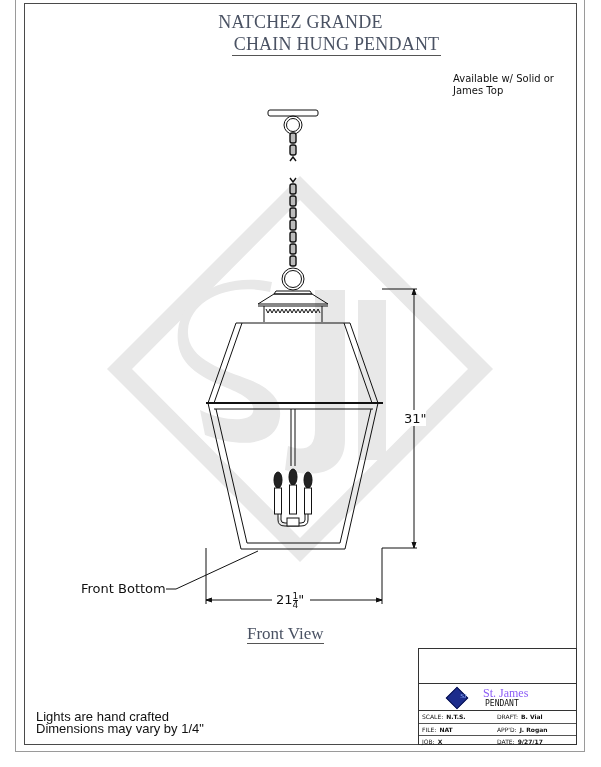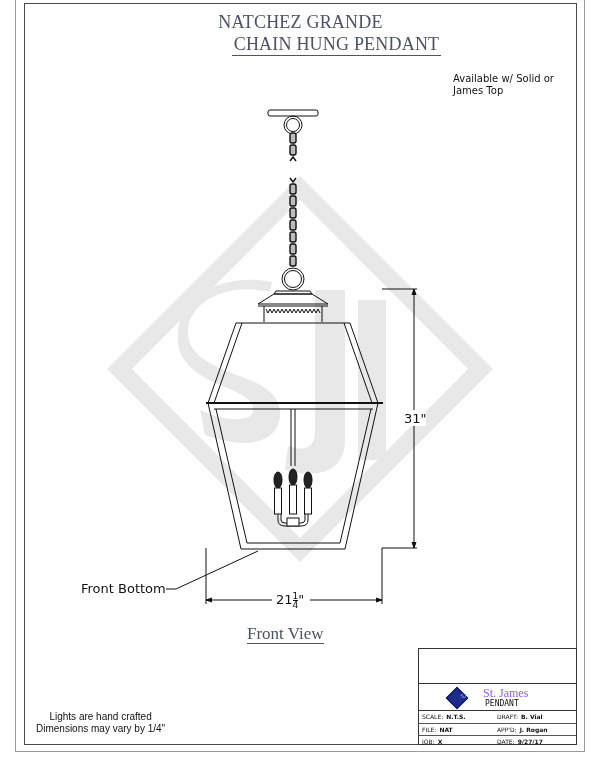--- a/index.html
+++ b/index.html
@@ -10,21 +10,21 @@
   .title1 { top:12px; }
   .title2 { top:34px;padding-left:36px; }
   .title2 span { border-bottom:1.5px solid #555; padding:0 2px 1px; }
   .note-top { position:absolute; left:453px; top:73px; font-family:"DejaVu Sans", sans-serif; font-size:10px; line-height:12px; color:#111; }
   .drawing { position:absolute; left:0; top:0; }
   .lbl-cad { font-family:"DejaVu Sans", sans-serif; color:#111; position:absolute; }
   .open-bottom { left:81px; top:581px; font-size:13px; }
   .height-dim { left:404px; top:411px; font-size:13px; }
   .width-dim { left:276px; top:592px; font-size:13px; }
   .front-view { position:absolute; left:247px; top:624px; font-family:"Liberation Serif", serif; font-size:17px; color:#4a5263; border-bottom:1.5px solid #555; line-height:19px; }
-  .notes-bottom { position:absolute; left:36px; top:711px; font-size:10px; line-height:12px; color:#111;text-align:center; }
+  .notes-bottom { position:absolute; left:36px; top:711px; font-size:13px; line-height:12px; color:#111; }
   .tb { position:absolute; left:418px; top:648px; width:159px; height:97px; border:1.5px solid #333; box-sizing:border-box; background:#fff; }
   .tb-name { height:35px; border-bottom:1.5px solid #333; text-align:center; font-size:11px; line-height:12px; padding-top:5px; box-sizing:border-box; color:#111; }
   .tb-brand { height:27px; border-bottom:1.5px solid #333; position:relative; box-sizing:border-box; }
   .tb-logo { position:absolute; left:30px; top:6px; width:14px; height:14px; background:#1c2c8c; transform:rotate(45deg); border:1px solid #0a1350; }
   .tb-logo-txt { position:absolute; left:29px; top:8px; width:31px; text-align:center; font-size:7px; color:#8fb0ff; font-family:"Liberation Serif", serif; }
   .tb-brand-name { position:absolute; left:64px; top:2px; font-family:"Liberation Serif", serif; font-size:12px; color:#8b5cf6; }
   .tb-brand-sub { position:absolute; left:66px; top:15px; font-family:"DejaVu Sans Mono", monospace; font-size:8px; color:#111; }
   .tb-row { height:11.5px; border-bottom:1px solid #555; font-family:"DejaVu Sans", sans-serif; font-size:6px; line-height:11px; position:relative; color:#111; }
   .tb-row:last-child { border-bottom:none; }
   .tb-l { position:absolute; left:3px; }

